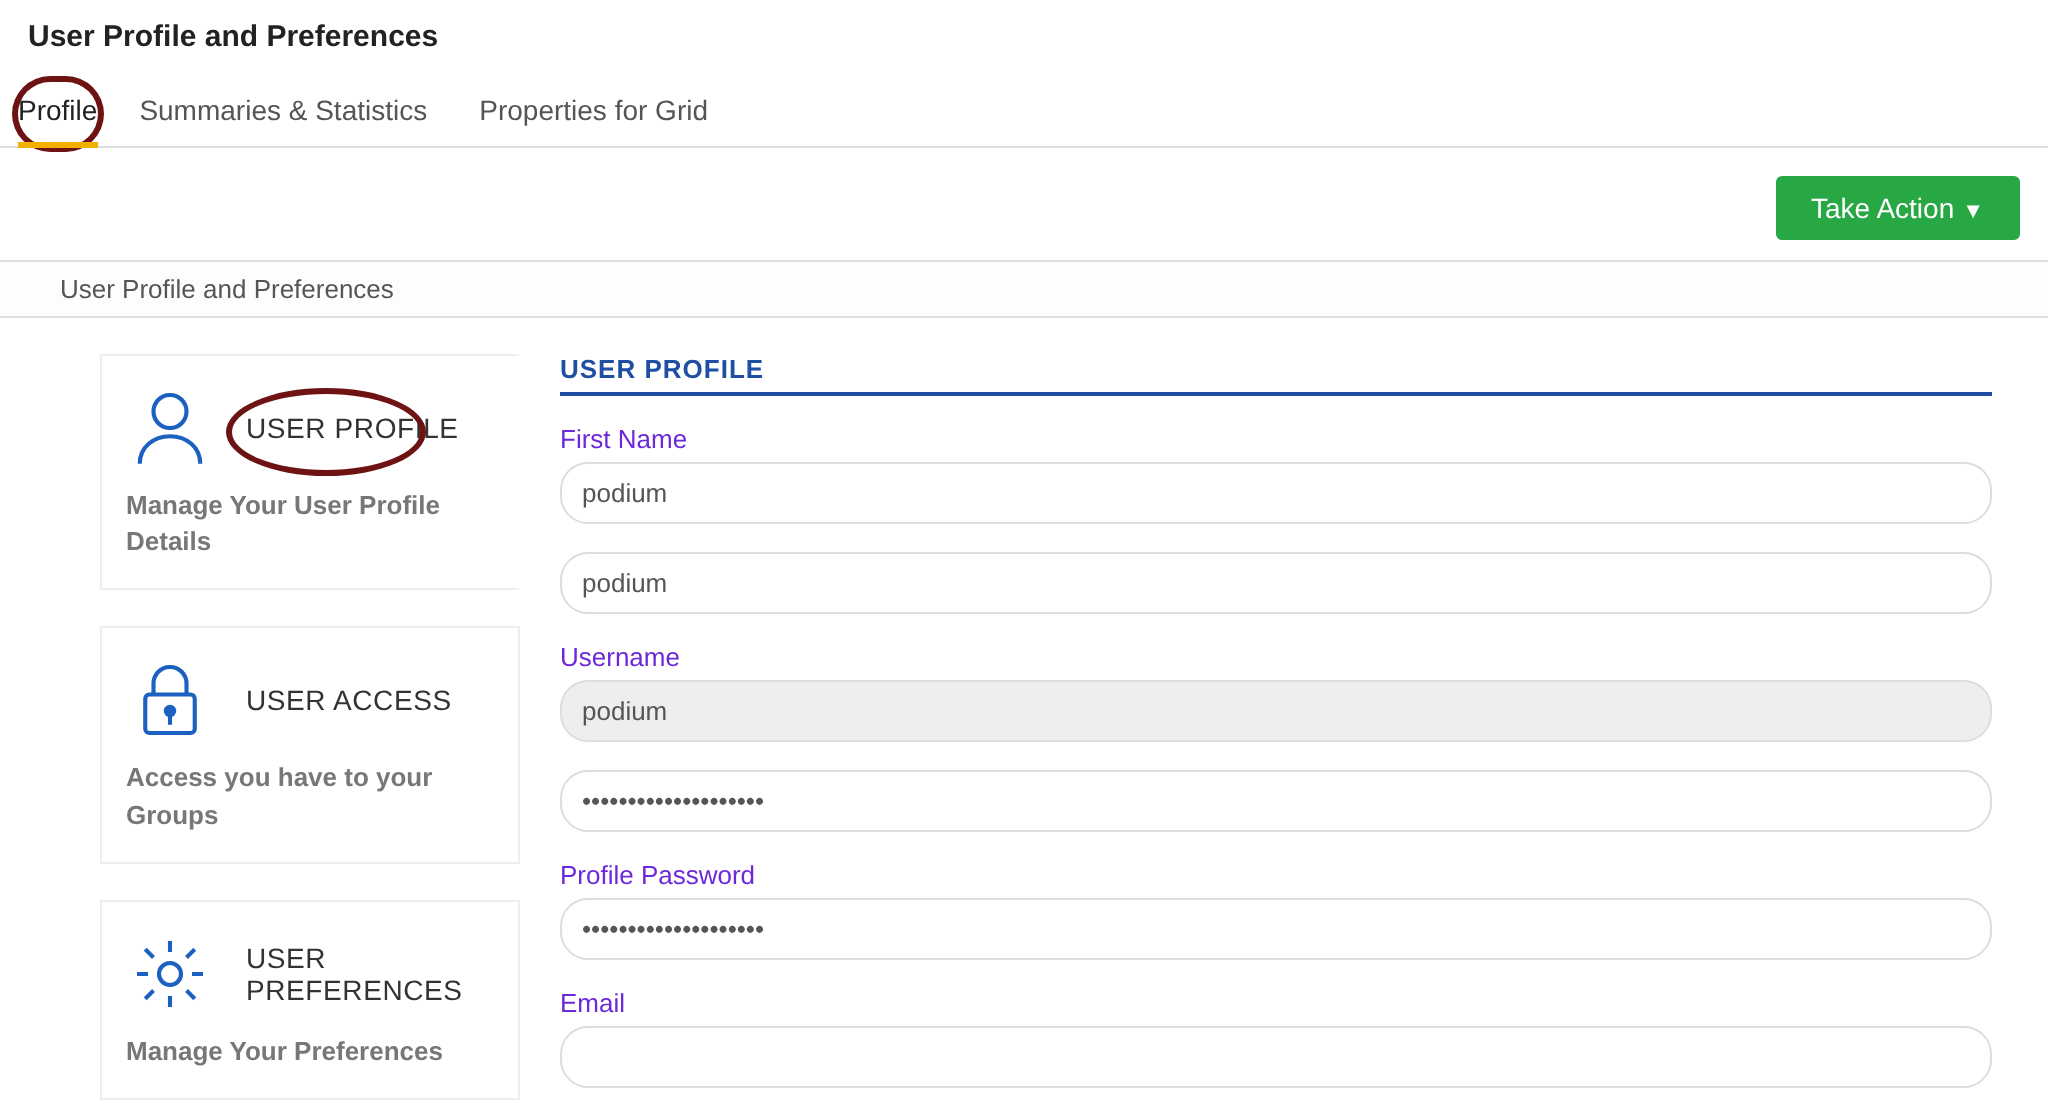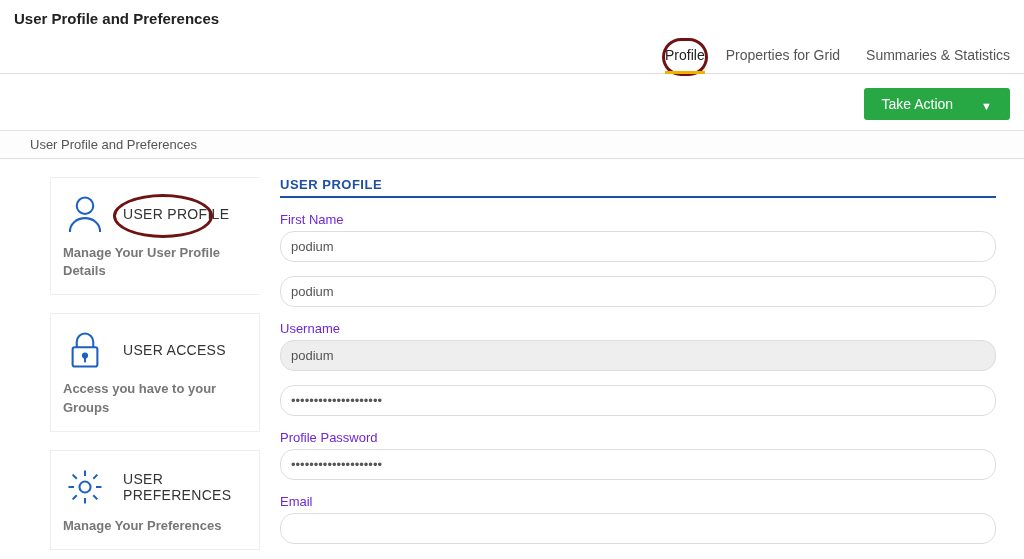--- a/index.html
+++ b/index.html
@@ -14,21 +14,20 @@
       font-size: 15px;
       padding: 10px 14px 8px;
       color: #222;
     }
     .top-tabs {
       display: flex;
       align-items: center;
       padding: 6px 14px 0;
       border-bottom: 1px solid #ddd;
       gap: 26px;
-      justify-content: flex-end;
     }
     .top-tabs .tab {
       padding: 6px 0 10px;
       color: #555;
       cursor: pointer;
       position: relative;
     }
     .top-tabs .tab.active {
       color: #222;
     }
@@ -53,21 +52,21 @@
     }
     .take-action {
       background: #28a745;
       color: #fff;
       border: none;
       padding: 8px 18px;
       border-radius: 3px;
       font-size: 14px;
       display: flex;
       align-items: flex-end;
-      gap: 28px;
+      gap: 4px;
       cursor: pointer;
     }
     .take-action .caret {
       font-size: 11px;
     }
     .breadcrumb {
       border-top: 1px solid #e0e0e0;
       border-bottom: 1px solid #e0e0e0;
       padding: 6px 30px;
       font-size: 13px;
@@ -168,24 +167,24 @@
 </head>
 <body>
 
 <div class="page-title">User Profile and Preferences</div>
 
 <div class="top-tabs">
   <div class="tab active circle-highlight-tab">
     <span>Profile</span>
   </div>
   <div class="tab">
+    <span>Summaries &amp; Statistics</span>
+  </div>
+  <div class="tab">
     <span>Properties for Grid</span>
-  </div>
-  <div class="tab">
-    <span>Summaries &amp; Statistics</span>
   </div>
 </div>
 
 <div class="action-row">
   <button class="take-action">
     <span>Take Action</span>
     <span class="caret">▼</span>
   </button>
 </div>
 

